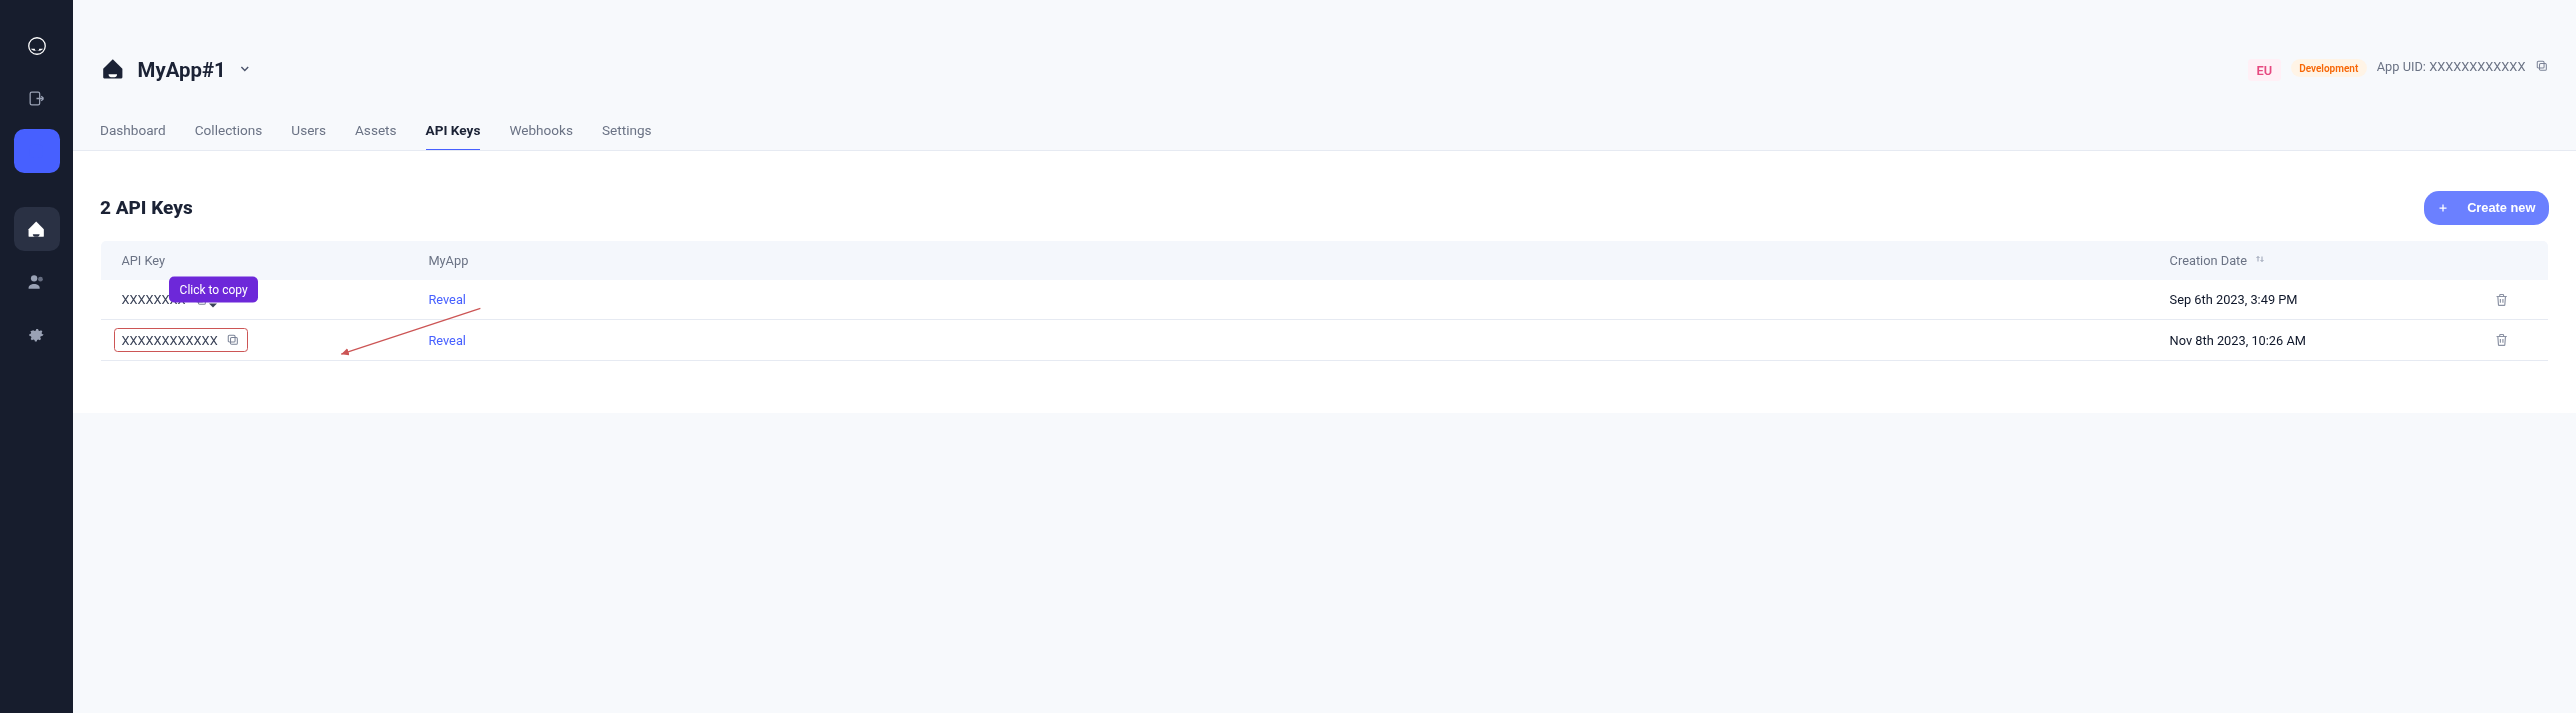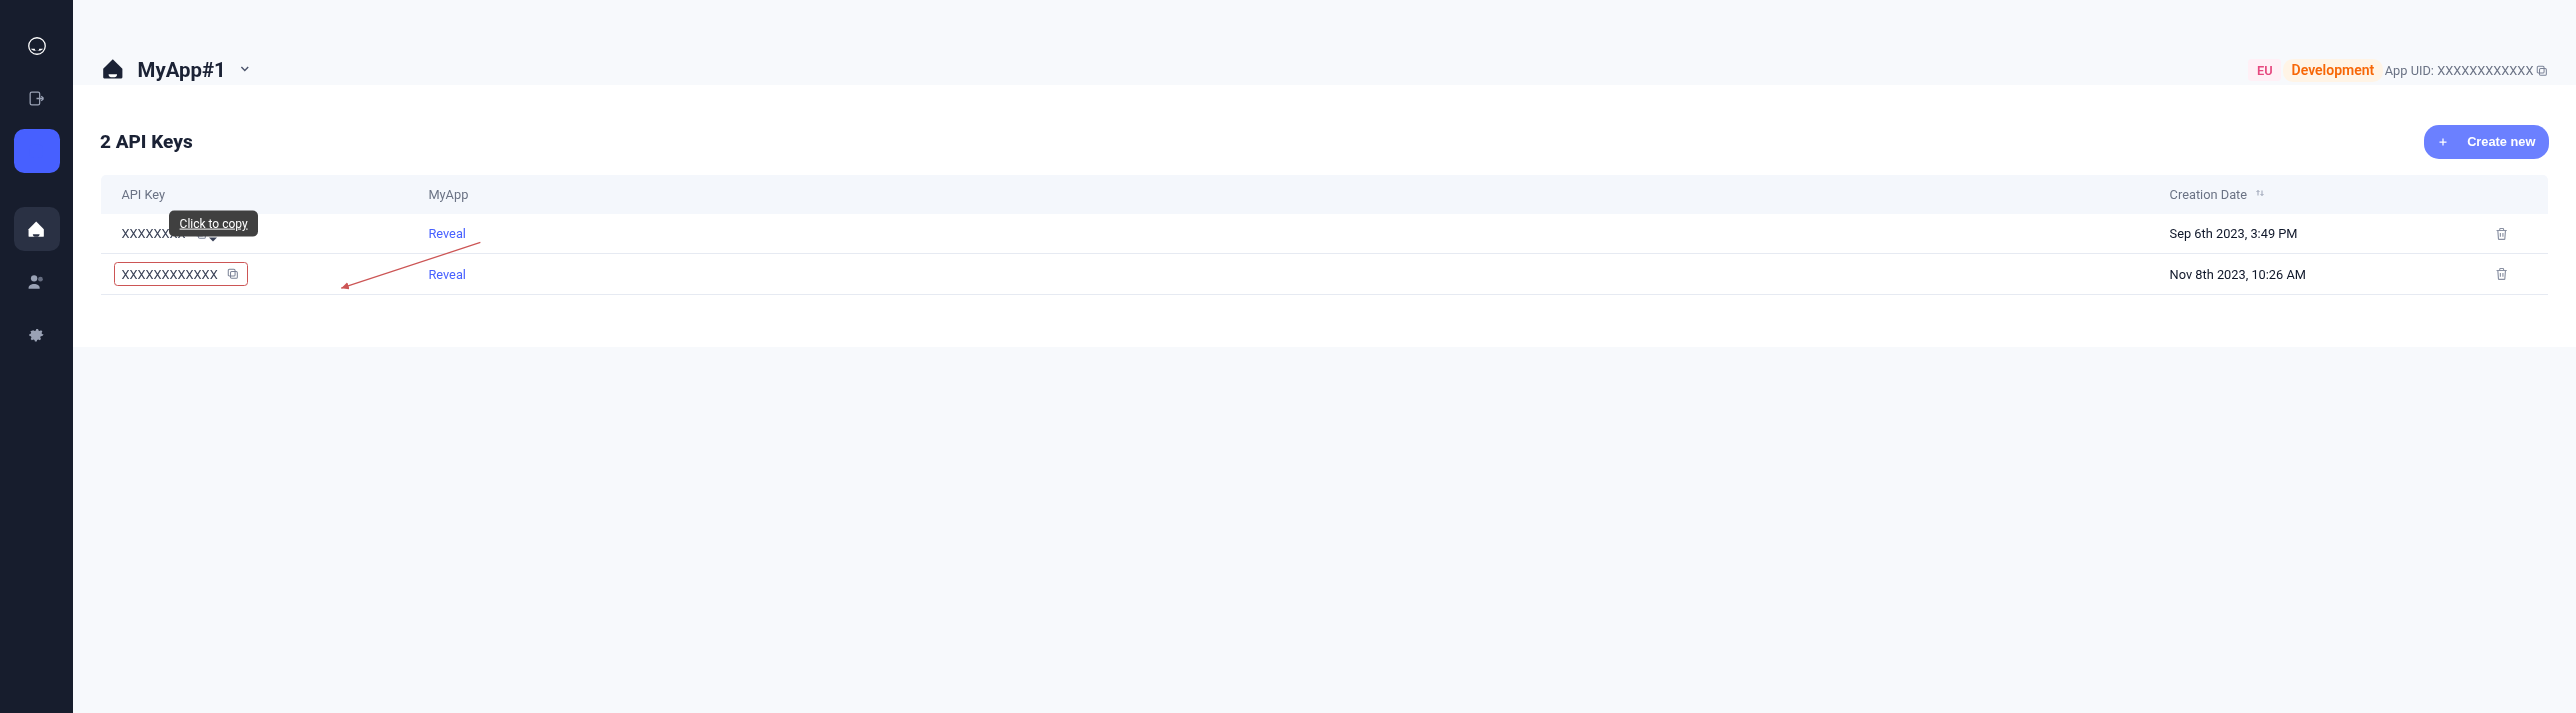--- a/index.html
+++ b/index.html
@@ -68,38 +68,38 @@
     display: flex; align-items: center; gap: 12px;
     cursor: pointer;
   }
   .app-name {
     font-size: 20.4px; font-weight: 700;
   }
   .chevron-down { color: #4a536b; }
 
   .header-right {
     margin-left: auto;
-    display: flex; align-items: center; gap: 2px;
+    display: flex; align-items: flex-start; gap: 10px;
     color: var(--text-muted);
   }
   .badge-eu {
     color: var(--badge-eu-text);
     background: #fff0f6;
     padding: 3.4px 8.5px;
     border-radius: 3.4px;
     font-weight: 600;
     font-size: 12.8px;
   }
   .badge-env {
     color: var(--badge-env-text);
     background: var(--badge-env-bg);
     padding: 3.4px 8.5px;
     border-radius: 10px;
     font-weight: 600;
-    font-size: 14px;
+    font-size: 10px;
   }
   .app-uid { color: var(--text-muted); }
   .copy-icon {
     width: 13.6px; height: 13.6px;
     color: #7a8296;
     cursor: pointer;
     flex: 0 0 auto;
   }
 
   
@@ -197,28 +197,27 @@
     display: flex; justify-content: center; align-items: center;
     color: #8a91a3;
     cursor: pointer;
   }
 
   
   .tooltip {
     position: absolute;
     left: 48px; top: -12px;
     transform: translateY(-3.4px);
-    background: #404040;
+    background: #6d28d9;
     color: #fff;
     padding: 6px 10.2px;
     border-radius: 5.1px;
     white-space: nowrap;
     font-size: 12px;
     z-index: 5;
-    text-decoration: underline;
   }
   .tooltip::after {
     content: "";
     position: absolute;
     left: 50%; bottom: -4.3px;
     margin-left: -4.3px;
     border: 4.3px solid transparent;
     border-top-color: #3a4257;
     border-bottom: none;
   }
@@ -303,20 +302,29 @@
         <span class="copy-icon">
           <svg width="13.6" height="13.6" viewBox="0 0 24 24" fill="none" stroke="currentColor" stroke-width="1.8">
             <rect x="8" y="8" width="12" height="12" rx="2"></rect>
               <rect x="4" y="4" width="12" height="12" rx="2"></rect>
           </svg>
         </span>
       </div>
     </div>
   </div>
 
+  <div class="tabs" id="tabs">
+      <div class="tab">Dashboard</div>
+      <div class="tab">Collections</div>
+      <div class="tab">Users</div>
+      <div class="tab">Assets</div>
+      <div class="tab active">API Keys</div>
+      <div class="tab">Webhooks</div>
+      <div class="tab">Settings</div>
+    </div>
 
   <div class="content">
     <div class="section-row">
       <div class="section-title">2 API Keys</div>
       <button class="btn-create">
         <svg width="12" height="12" viewBox="0 0 24 24" stroke="#fff" stroke-width="2.5" fill="none">
             <path d="M12 5v14M5 12h14"></path>
           </svg>
         <span>Create new</span>
       </button>

